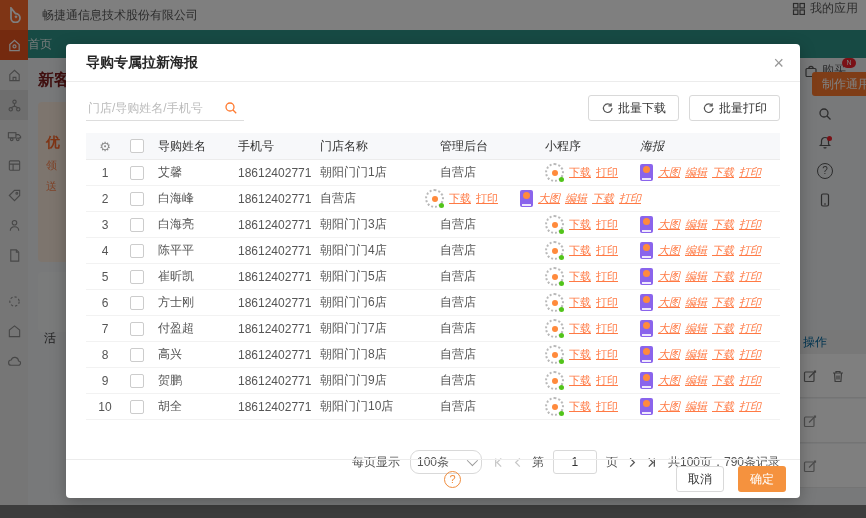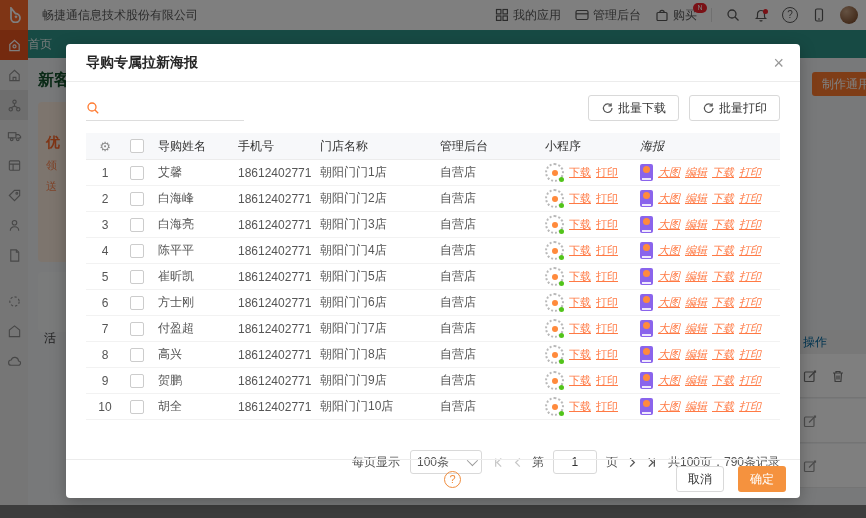--- a/index.html
+++ b/index.html
@@ -3,37 +3,37 @@
 <meta charset="utf-8">
 <style>
   html,body{margin:0;padding:0;}
   body{width:866px;height:518px;position:relative;overflow:hidden;
        font-family:"Liberation Sans","DejaVu Sans",sans-serif;background:#f0f2f5;}
   
   #bg{position:absolute;inset:0;z-index:1;}
   .topbar{position:absolute;left:0;top:0;width:866px;height:30px;background:#fff;display:flex;align-items:center;}
   .logo-sq{width:28px;height:30px;background:#ff6a2b;display:flex;align-items:center;justify-content:center;flex:none;}
   .company{font-size:12px;color:#595959;margin-left:14px;}
-  .tb-right{position:absolute;right:8px;top:0;height:30px;display:flex;align-items:center;gap:14px;}
+  .tb-right{position:absolute;right:8px;top:0;height:30px;display:flex;align-items:center;gap:14px;flex-direction:column;}
   .tb-item{display:flex;align-items:center;gap:4px;font-size:12px;color:#595959;position:relative;}
   .tb-ico{width:14px;height:14px;display:inline-block;}
   .badge{position:absolute;top:-4px;right:-10px;min-width:10px;height:10px;border-radius:6px;background:#f5222d;color:#fff;font-size:7px;line-height:10px;text-align:center;padding:0 2px;}
   .tb-divider{width:1px;height:14px;background:#e0e0e0;}
   .dot-red{position:absolute;top:1px;right:0px;width:5px;height:5px;border-radius:50%;background:#f5222d;}
   .qmark{width:14px;height:14px;border:1.2px solid #595959;border-radius:50%;font-size:10px;line-height:13px;text-align:center;color:#595959;}
   .avatar{width:18px;height:18px;border-radius:50%;background:radial-gradient(circle at 35% 30%,#c9a384,#8a5a3a 70%,#5c3a22);}
   
   .sidebar{position:absolute;left:0;top:30px;width:28px;height:488px;background:#ededed;}
   .sb-item{width:28px;height:30px;display:flex;align-items:center;justify-content:center;}
   .sb-item.active{background:#e8541f;}
   .sb-item.sel{background:#dcdcdc;}
   
   .greennav{position:absolute;left:28px;top:30px;right:0;height:28px;background:#2f9488;display:flex;align-items:center;}
   .greennav .tab{color:#eaf6f3;font-size:12px;}
-  .page-title{position:absolute;left:38px;top:70px;font-size:16px;font-weight:bold;color:#14532d;}
+  .page-title{position:absolute;left:38px;top:70px;font-size:16px;font-weight:bold;color:#7f1d1d;}
   .make-poster{position:absolute;left:812px;top:72px;height:24px;background:#ff7a2f;color:#fff;font-size:12px;line-height:24px;padding:0 10px;border-radius:3px;white-space:nowrap;}
   .promo-card{position:absolute;left:38px;top:102px;width:220px;height:160px;background:#faeadd;border-radius:4px;padding:10px 8px;box-sizing:border-box;}
   .promo-card .l1{color:#ff6a2b;font-size:14px;font-weight:bold;margin-top:22px;}
   .promo-card .l2{color:#ff8a55;font-size:11px;margin-top:6px;}
   .card2{position:absolute;left:38px;top:272px;width:230px;height:60px;background:#f5f6f7;border-radius:4px;}
   .section-label{position:absolute;left:44px;top:330px;font-size:12px;color:#444;}
   .ops-head{position:absolute;left:795px;top:330px;width:71px;height:24px;background:#f1f1f1;color:#0369a1;font-size:12px;line-height:24px;padding-left:8px;box-sizing:border-box;}
   .ops-row{position:absolute;left:795px;width:71px;height:44px;border-bottom:1px solid #e8e8e8;background:#fff;display:flex;align-items:center;gap:14px;padding-left:8px;box-sizing:border-box;}
   .bottom-strip{position:absolute;left:0;bottom:0;width:866px;height:13px;background:#7a7a7a;}
   
@@ -64,21 +64,21 @@
   .cb{width:12px;height:12px;border:1px solid #ccc;border-radius:2px;background:#fff;display:inline-block;}
   .lnk{color:#ff7a45;text-decoration:underline;font-size:11px;cursor:pointer;white-space:nowrap;}
   .miniq{width:15px;height:15px;border-radius:50%;border:2px dotted #b9b9b9;position:relative;flex:none;box-sizing:content-box;}
   .miniq::after{content:'';position:absolute;left:4.5px;top:4.5px;width:6px;height:6px;border-radius:50%;background:#ff8a3c;}
   .miniq .gdot{position:absolute;right:-2px;bottom:-2px;width:5px;height:5px;border-radius:50%;background:#52c41a;}
   .thumb{width:13px;height:17px;border-radius:2px;background:#8a64ec;position:relative;overflow:hidden;flex:none;}
   .thumb::before{content:'';position:absolute;top:2px;left:3px;width:7px;height:7px;border-radius:50%;background:#ff8a3c;}
   .thumb::after{content:'';position:absolute;bottom:1px;left:2px;right:2px;height:2px;background:rgba(255,255,255,.85);}
   
   .m-pagination{margin:30px 20px 0;display:flex;justify-content:flex-end;align-items:center;gap:10px;font-size:12px;color:#555;}
-  .sel-box{width:58px;height:22px;border:1px solid #d9d9d9;border-radius:3px;display:flex;align-items:center;justify-content:space-between;padding:0 6px;cursor:pointer;}
+  .sel-box{width:58px;height:22px;border:1px solid #d9d9d9;border-radius:9px;display:flex;align-items:center;justify-content:space-between;padding:0 6px;cursor:pointer;}
   .chev{width:7px;height:7px;border-right:1.4px solid #999;border-bottom:1.4px solid #999;transform:rotate(45deg) translateY(-2px);}
   .pg-ctl{display:flex;align-items:center;gap:9px;}
   .pg-input{width:38px;height:20px;border:1px solid #d9d9d9;border-radius:3px;text-align:center;font-size:12px;color:#333;outline:0;font-family:inherit;}
   .arr{display:inline-flex;align-items:center;}
   
   .m-footer{position:absolute;left:0;right:0;bottom:0;height:38px;border-top:1px solid #ececec;display:flex;align-items:center;}
   .help{position:absolute;left:378px;width:15px;height:15px;border:1.4px solid #f08c3c;border-radius:50%;color:#f08c3c;font-size:11px;line-height:15px;text-align:center;}
   .f-btns{position:absolute;right:14px;display:flex;gap:14px;}
   .btn-cancel{width:48px;height:26px;border:1px solid #d9d9d9;border-radius:3px;background:#fff;color:#333;font-size:12px;cursor:pointer;font-family:inherit;}
   .btn-ok{width:48px;height:26px;border:0;border-radius:3px;background:#f5923e;color:#fff;font-size:12px;cursor:pointer;font-family:inherit;}
@@ -297,20 +297,21 @@
 <div id="overlay"></div>
 
 <div class="modal">
   <div class="m-header">
     <span class="m-title">导购专属拉新海报</span>
     <span class="m-close">×</span>
   </div>
 
   <div class="m-toolbar">
     <div class="search-wrap">
+      <input placeholder="门店/导购姓名/手机号" style="">
       <svg width="14" height="14" viewBox="0 0 14 14">
         <g fill="none" stroke="#ff7a30" stroke-width="1.3">
             <circle cx="6" cy="6" r="4"></circle>
             <path d="M9 9 l3.2 3.2"></path>
           </g>
       </svg>
     </div>
     <div class="btn-group">
       <div class="btn-outline">
         <svg width="12" height="12" viewBox="0 0 14 14">
@@ -367,21 +368,20 @@
             <div class="lnk">打印</div>
           </div>
         </div>
         <div class="trow">
           <div class="c-num">2</div>
           <div class="c-chk">
             <div class="cb"></div>
           </div>
           <div class="c-name">白海峰</div>
           <div class="c-phone">18612402771</div>
-          <div class="c-store">朝阳门门2店</div>
           <div class="c-type">自营店</div>
           <div class="c-mini">
             <div class="miniq">
               <div class="gdot"></div>
             </div>
             <div class="lnk">下载</div>
             <div class="lnk">打印</div>
           </div>
           <div class="c-poster">
             <div class="thumb"></div>

